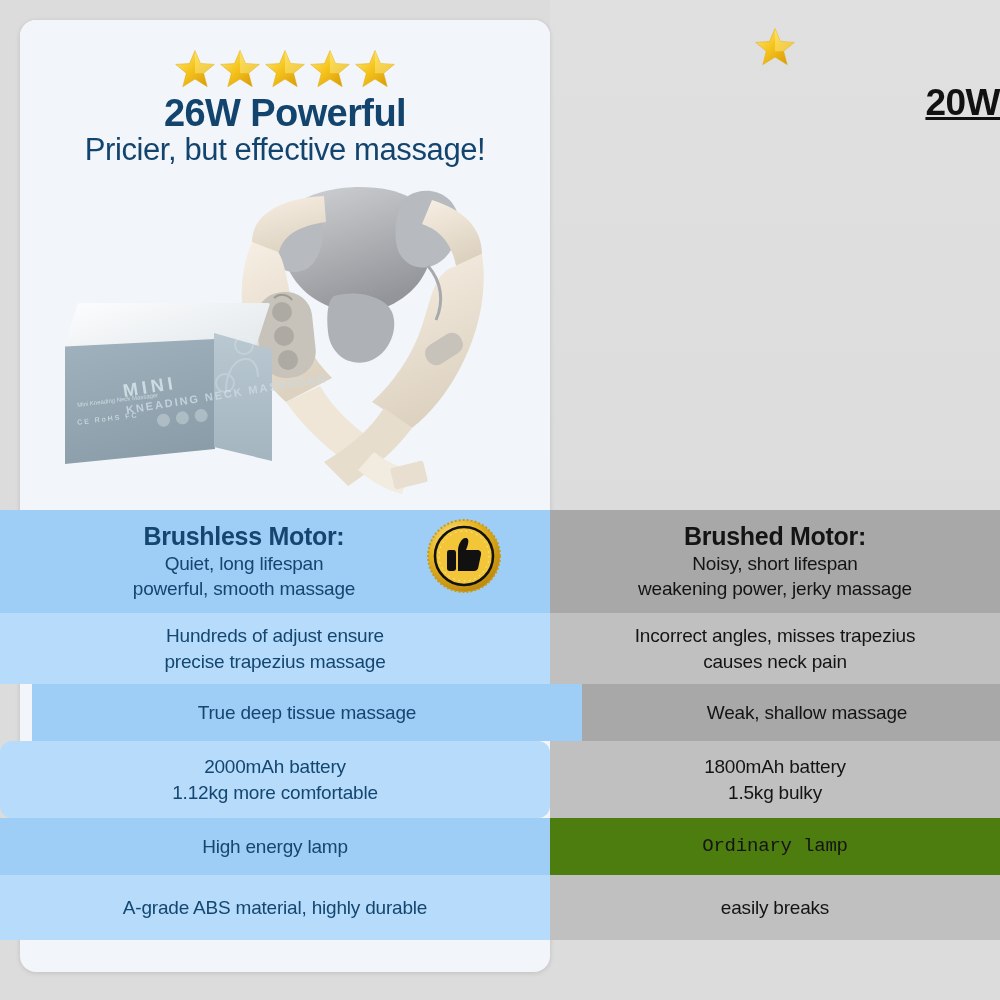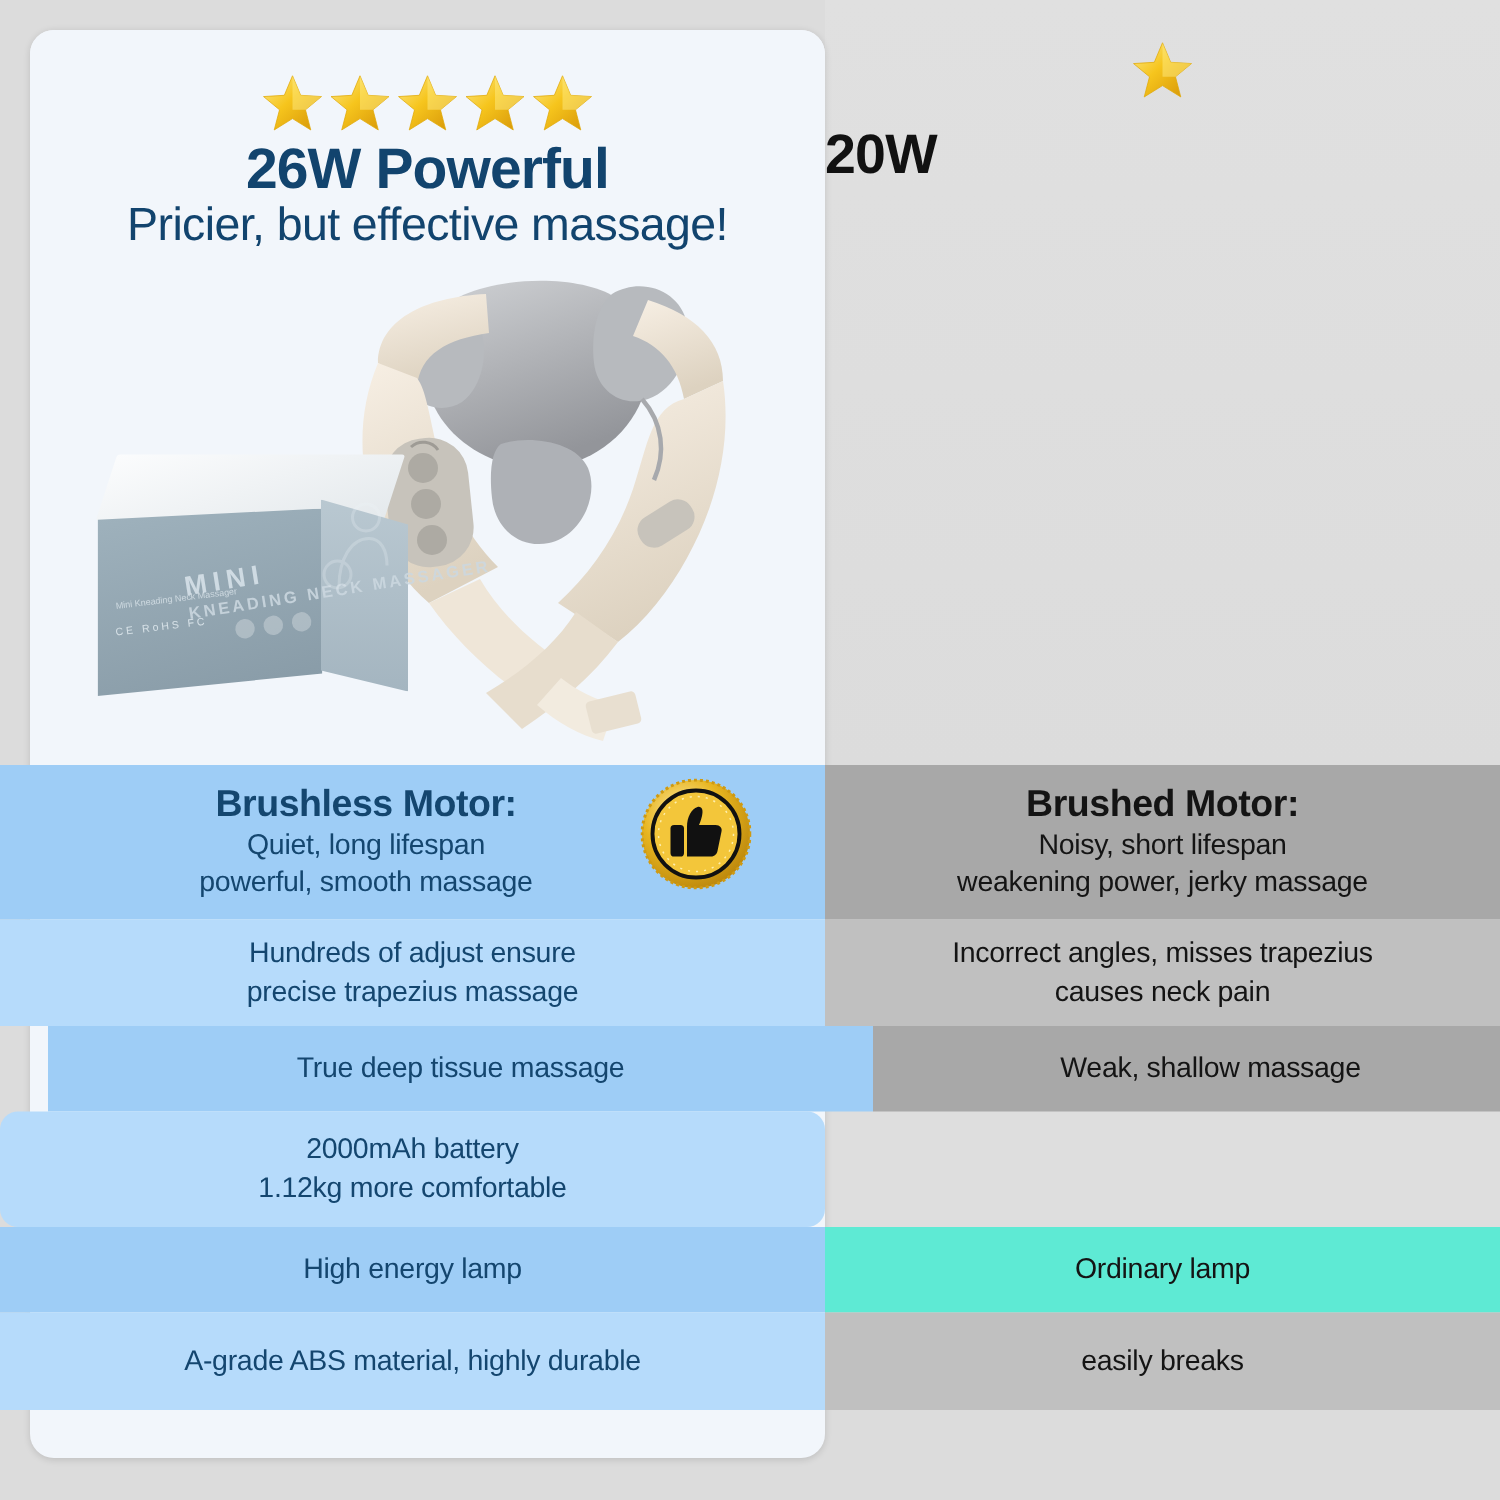--- a/index.html
+++ b/index.html
@@ -20,22 +20,22 @@
   .right-hero{
     position:absolute;left:0;top:0;width:450px;height:510px;
     background:linear-gradient(180deg,#e0e0e0 0%,#dcdcdc 100%);
     overflow:hidden;
   }
   .right-star{
     position:absolute;left:50%;top:26px;transform:translateX(-50%);
     width:42px;height:42px;
   }
   .right-title{
-    position:absolute;left:0;top:82px;width:450px;text-align:left;
-    font-size:37px;font-weight:bold;color:#111;letter-spacing:-0.5px;
+    position:absolute;left:0;top:82px;width:450px;text-align:right;
+    font-size:37px;font-weight:bold;color:#111;letter-spacing:-0.5px;text-decoration:underline;
   }
 
   
   .card{
     position:absolute;left:20px;top:20px;width:530px;height:952px;
     background:#f2f6fb;border-radius:16px;overflow:hidden;
     box-shadow:0 1px 5px rgba(0,0,0,.13);
   }
   .card-hero{
     position:absolute;left:0;top:0;width:530px;height:490px;
@@ -266,26 +266,30 @@
         </div>
         <div class="cell cell-r" style="background: rgb(168, 168, 168);">
           <div class="body-txt">Weak, shallow massage</div>
         </div>
       </div>
       <div class="row" style="top: 231px; height: 77px;">
         <div class="cell cell-l" style="background: rgb(182, 219, 251); border-radius: 12px;">
           <div class="body-txt">2000mAh battery</div>
           <div class="body-txt">1.12kg more comfortable</div>
         </div>
+        <div class="cell cell-r" style="background: rgb(192, 192, 192);">
+          <div class="body-txt">1800mAh battery</div>
+          <div class="body-txt">1.5kg bulky</div>
+        </div>
       </div>
       <div class="row" style="top: 308px; height: 57px;">
         <div class="cell cell-l" style="background: rgb(158, 205, 246);">
           <div class="body-txt">High energy lamp</div>
         </div>
-        <div class="cell cell-r" style="background: #5eead4;">
+        <div class="cell cell-r" style="background: #4d7c0f; font-family: Liberation Mono, monospace;">
           <div class="body-txt">Ordinary lamp</div>
         </div>
       </div>
       <div class="row" style="top: 365px; height: 65px;">
         <div class="cell cell-l" style="background: rgb(182, 219, 251);">
           <div class="body-txt">A-grade ABS material, highly durable</div>
         </div>
         <div class="cell cell-r" style="background: rgb(192, 192, 192);">
           <div class="body-txt">easily breaks</div>
         </div>

